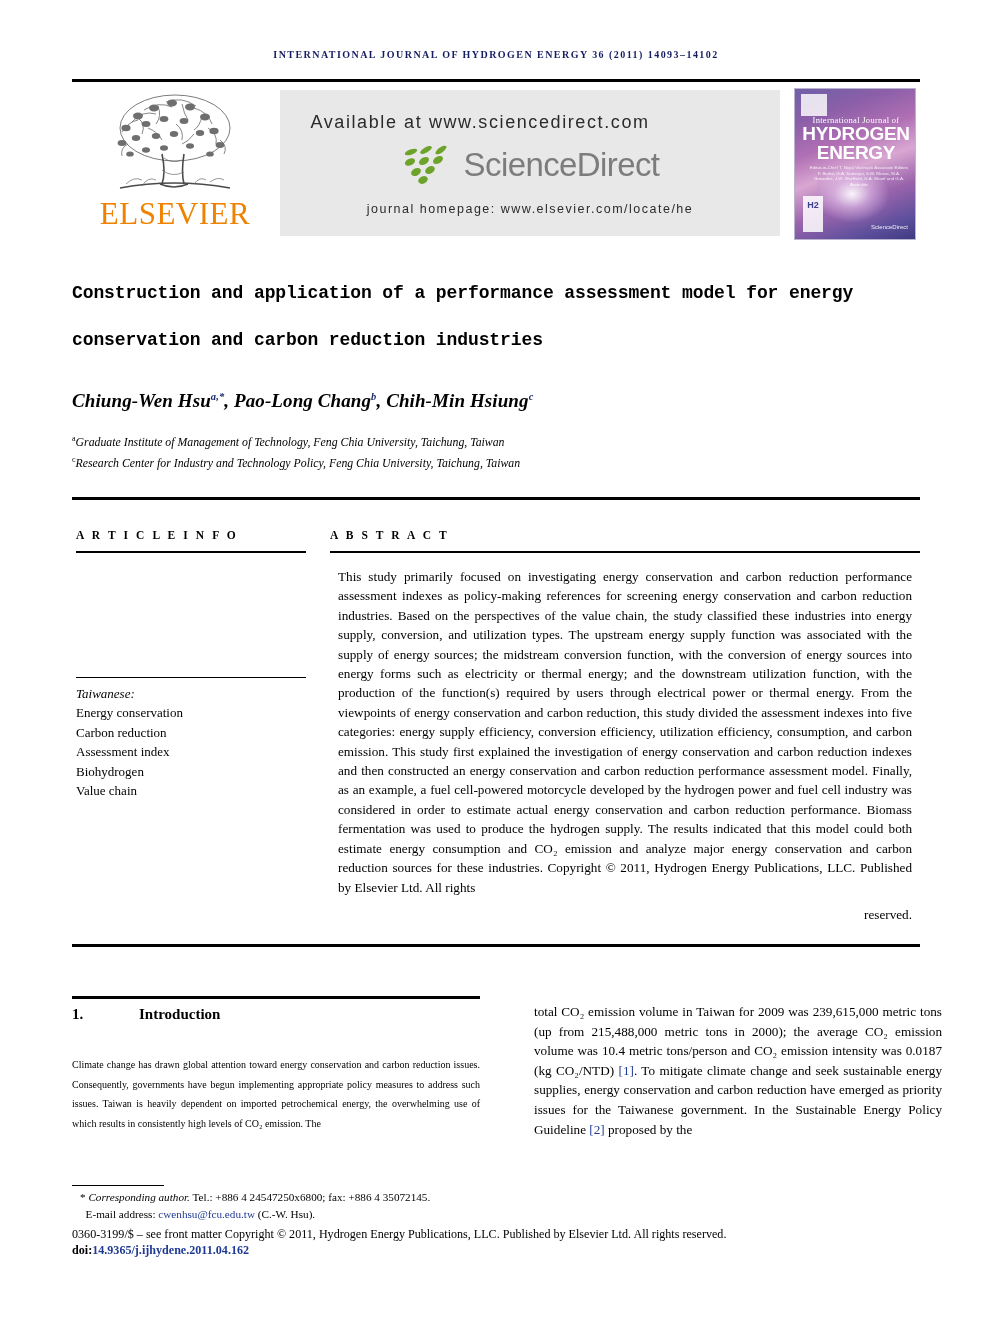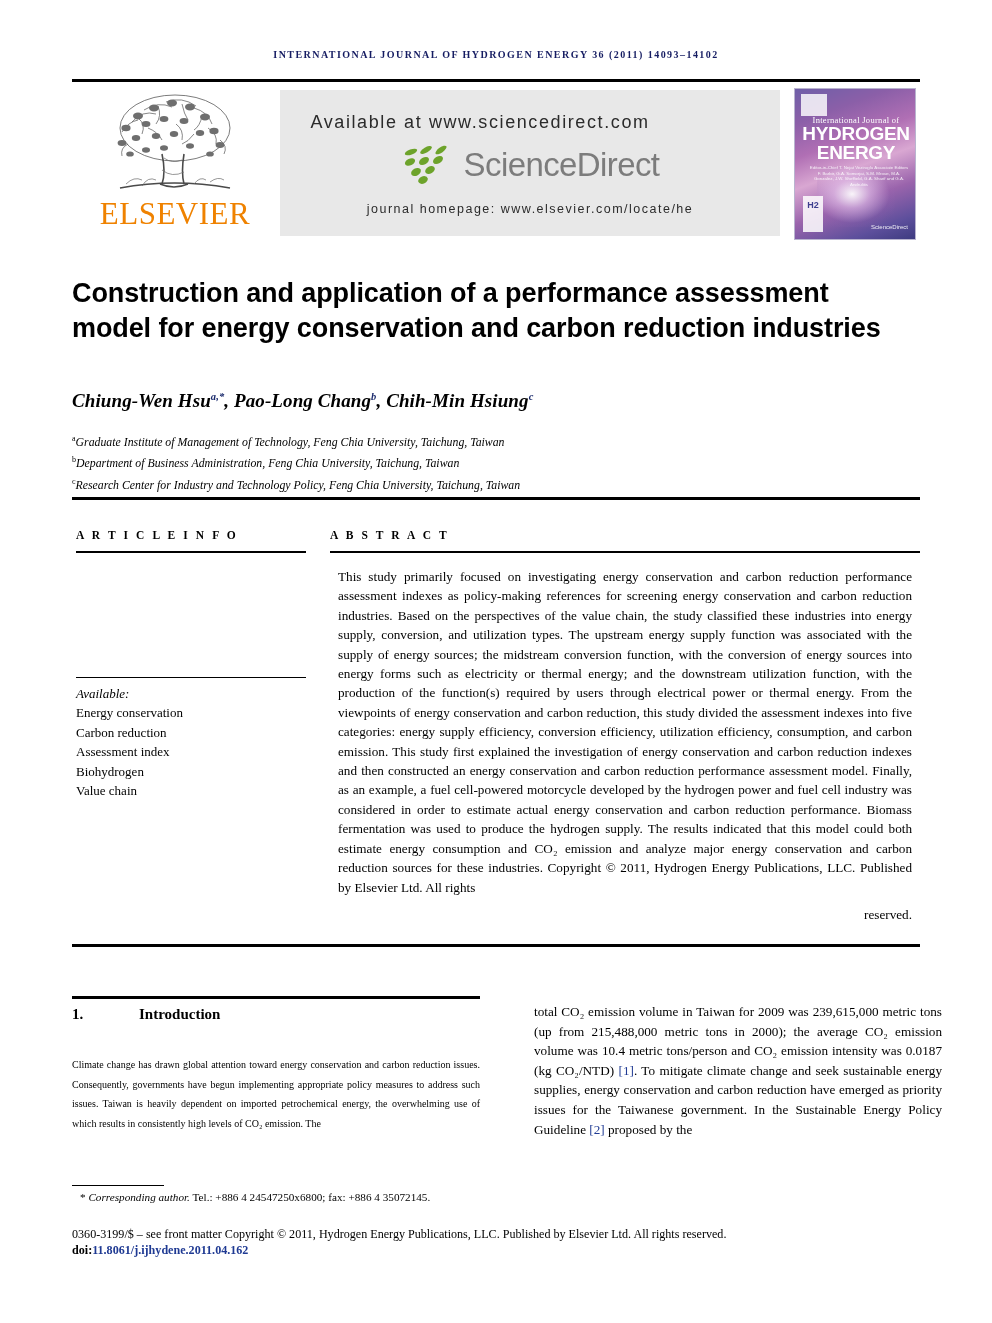--- a/index.html
+++ b/index.html
@@ -199,24 +199,24 @@
     font-family: "Liberation Sans", sans-serif;
     font-size: 6px;
     opacity: 0.9;
   }
 
   
   .title {
     position: absolute;
     left: 72px; top: 258px;
     width: 830px;
-    font-family: Liberation Sans, sans-serif;
-    font-weight: bold;
-    font-size: 27px;
-    line-height: 35px;
+    font-family: Liberation Mono, monospace;
+    font-weight: bold;
+    font-size: 18px;
+    line-height: 47px;
     letter-spacing: -0.1px;
   }
 
   
   .authors {
     position: absolute;
     left: 72px; top: 390px;
     width: 840px;
     font-family: "Liberation Serif", serif;
     font-weight: bold;
@@ -490,34 +490,33 @@
   </div>
 
   <h1 class="title">Construction and application of a performance assessment model for energy conservation and carbon reduction industries</h1>
 
   <div class="authors">
     <span>Chiung-Wen Hsu</span><sup>a,*</sup>, <span>Pao-Long Chang</span><sup>b</sup>, <span>Chih-Min Hsiung</span><sup>c</sup>
   </div>
 
   <div class="affils">
     <div><sup>a</sup><span>Graduate Institute of Management of Technology, Feng Chia University, Taichung, Taiwan</span></div>
-    <div><sup>b</sup><span>Department of Business Administration, Feng Chia University, Taichung, Taiwan</span></div>
     <div><sup>c</sup><span>Research Center for Industry and Technology Policy, Feng Chia University, Taichung, Taiwan</span></div>
   </div>
 
   <div class="rule-mid"></div>
 
   <div class="sec-head" id="article-info-head">A R T I C L E   I N F O</div>
   <div class="info-rule"></div>
 
 
   <div class="info-sep"></div>
 
   <div class="kw-col">
-    <div class="ital">Available:</div>
+    <div class="ital">Taiwanese:</div>
     <div>Energy conservation</div>
     <div>Carbon reduction</div>
     <div>Assessment index</div>
     <div>Biohydrogen</div>
     <div>Value chain</div>
   </div>
 
   <div class="sec-head" id="abstract-head">A B S T R A C T</div>
   <div class="abs-rule"></div>
   <div class="abstract">
@@ -538,18 +537,21 @@
   <div class="col-right">
     <p><span>total CO₂ emission volume in Taiwan for 2009 was 239,615,000 metric tons (up from 215,488,000 metric tons in 2000); the average CO₂ emission volume was 10.4 metric tons/person and CO₂ emission intensity was 0.0187 (kg CO₂/NTD) </span><span class="cite">[1]</span><span>. To mitigate climate change and seek sustainable energy supplies, energy conservation and carbon reduction have emerged as priority issues for the Taiwanese government. In the Sustainable Energy Policy Guideline </span><span class="cite">[2]</span><span> proposed by the</span></p>
   </div>
 
   <div class="foot-rule"></div>
   <div class="foot-corr">
     <div>
       <span>*</span>
       <span class="lead">Corresponding author.</span><span> Tel.: +886 4 24547250x6800; fax: +886 4 35072145.</span>
     </div>
+    <div>
+      &nbsp;&nbsp;<span>E-mail address: </span><span class="email">cwenhsu@fcu.edu.tw</span><span> (C.-W. Hsu).</span>
+    </div>
   </div>
 
   <div class="footer-fm">0360-3199/$ – see front matter Copyright © 2011, Hydrogen Energy Publications, LLC. Published by Elsevier Ltd. All rights reserved.</div>
-  <div class="footer-doi"><span>doi:</span><span class="lnk">11.8061/j.ijhydene.2011.04.162</span></div>
+  <div class="footer-doi"><span>doi:</span><span class="lnk">14.9365/j.ijhydene.2011.04.162</span></div>
 
 </div>
 
 </body></html>

